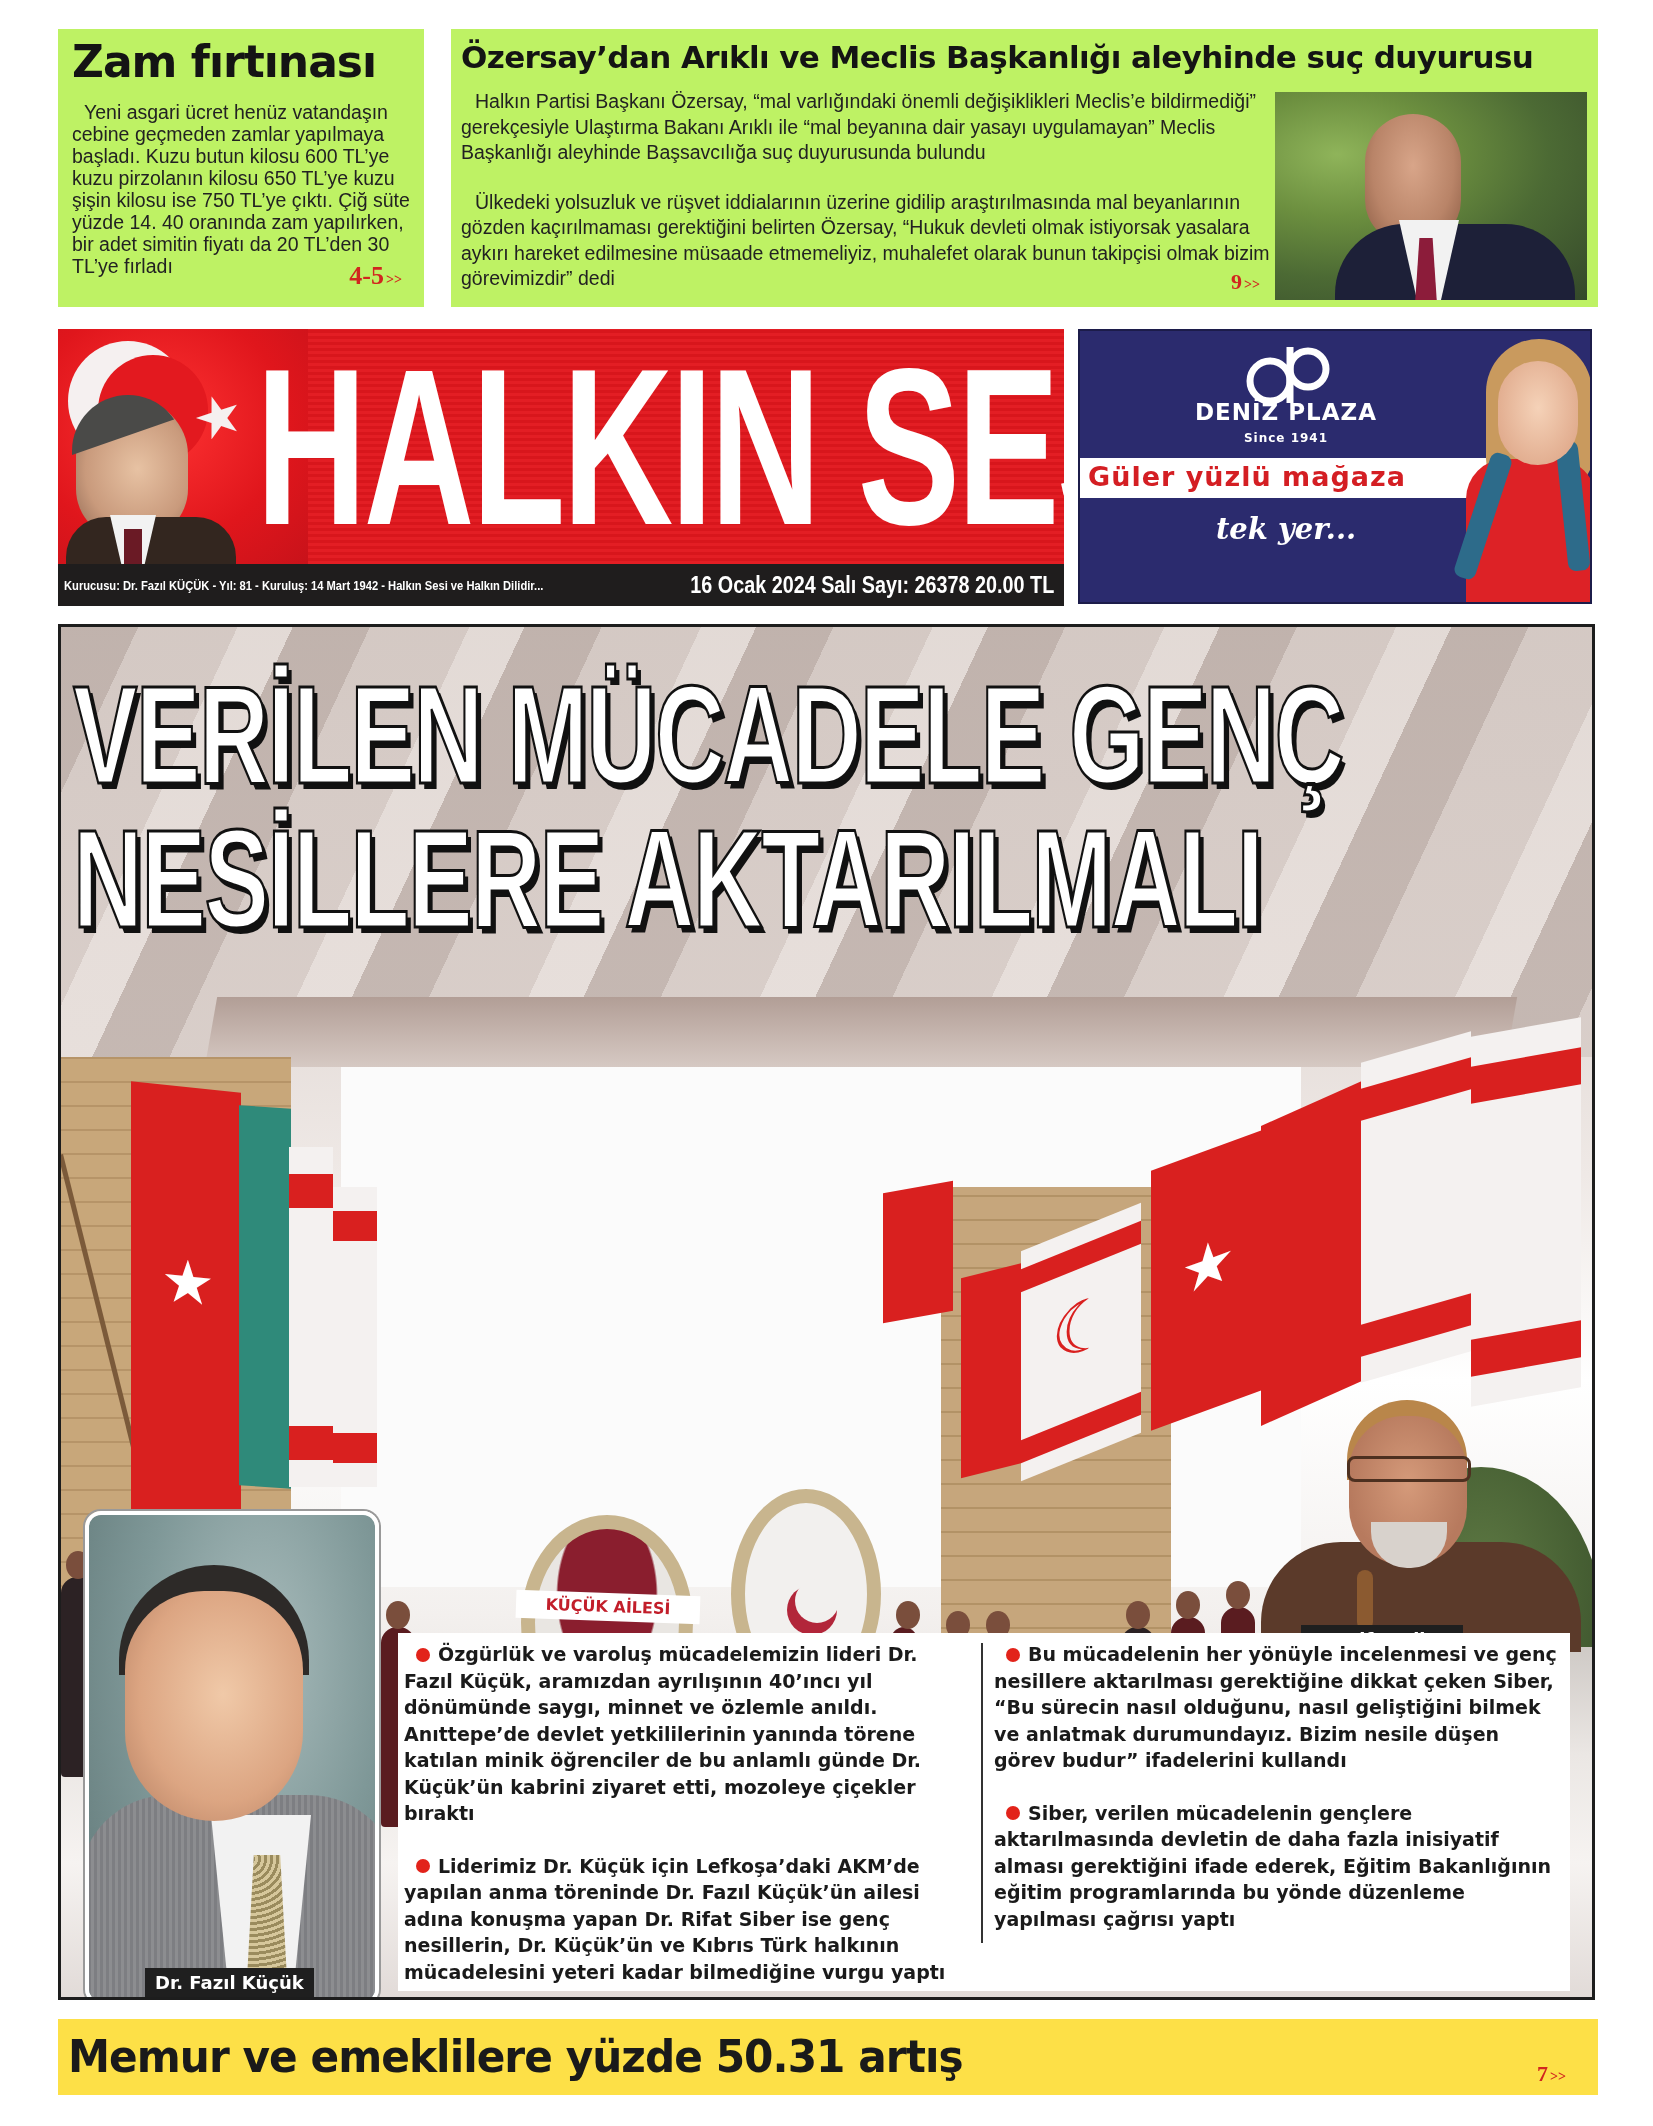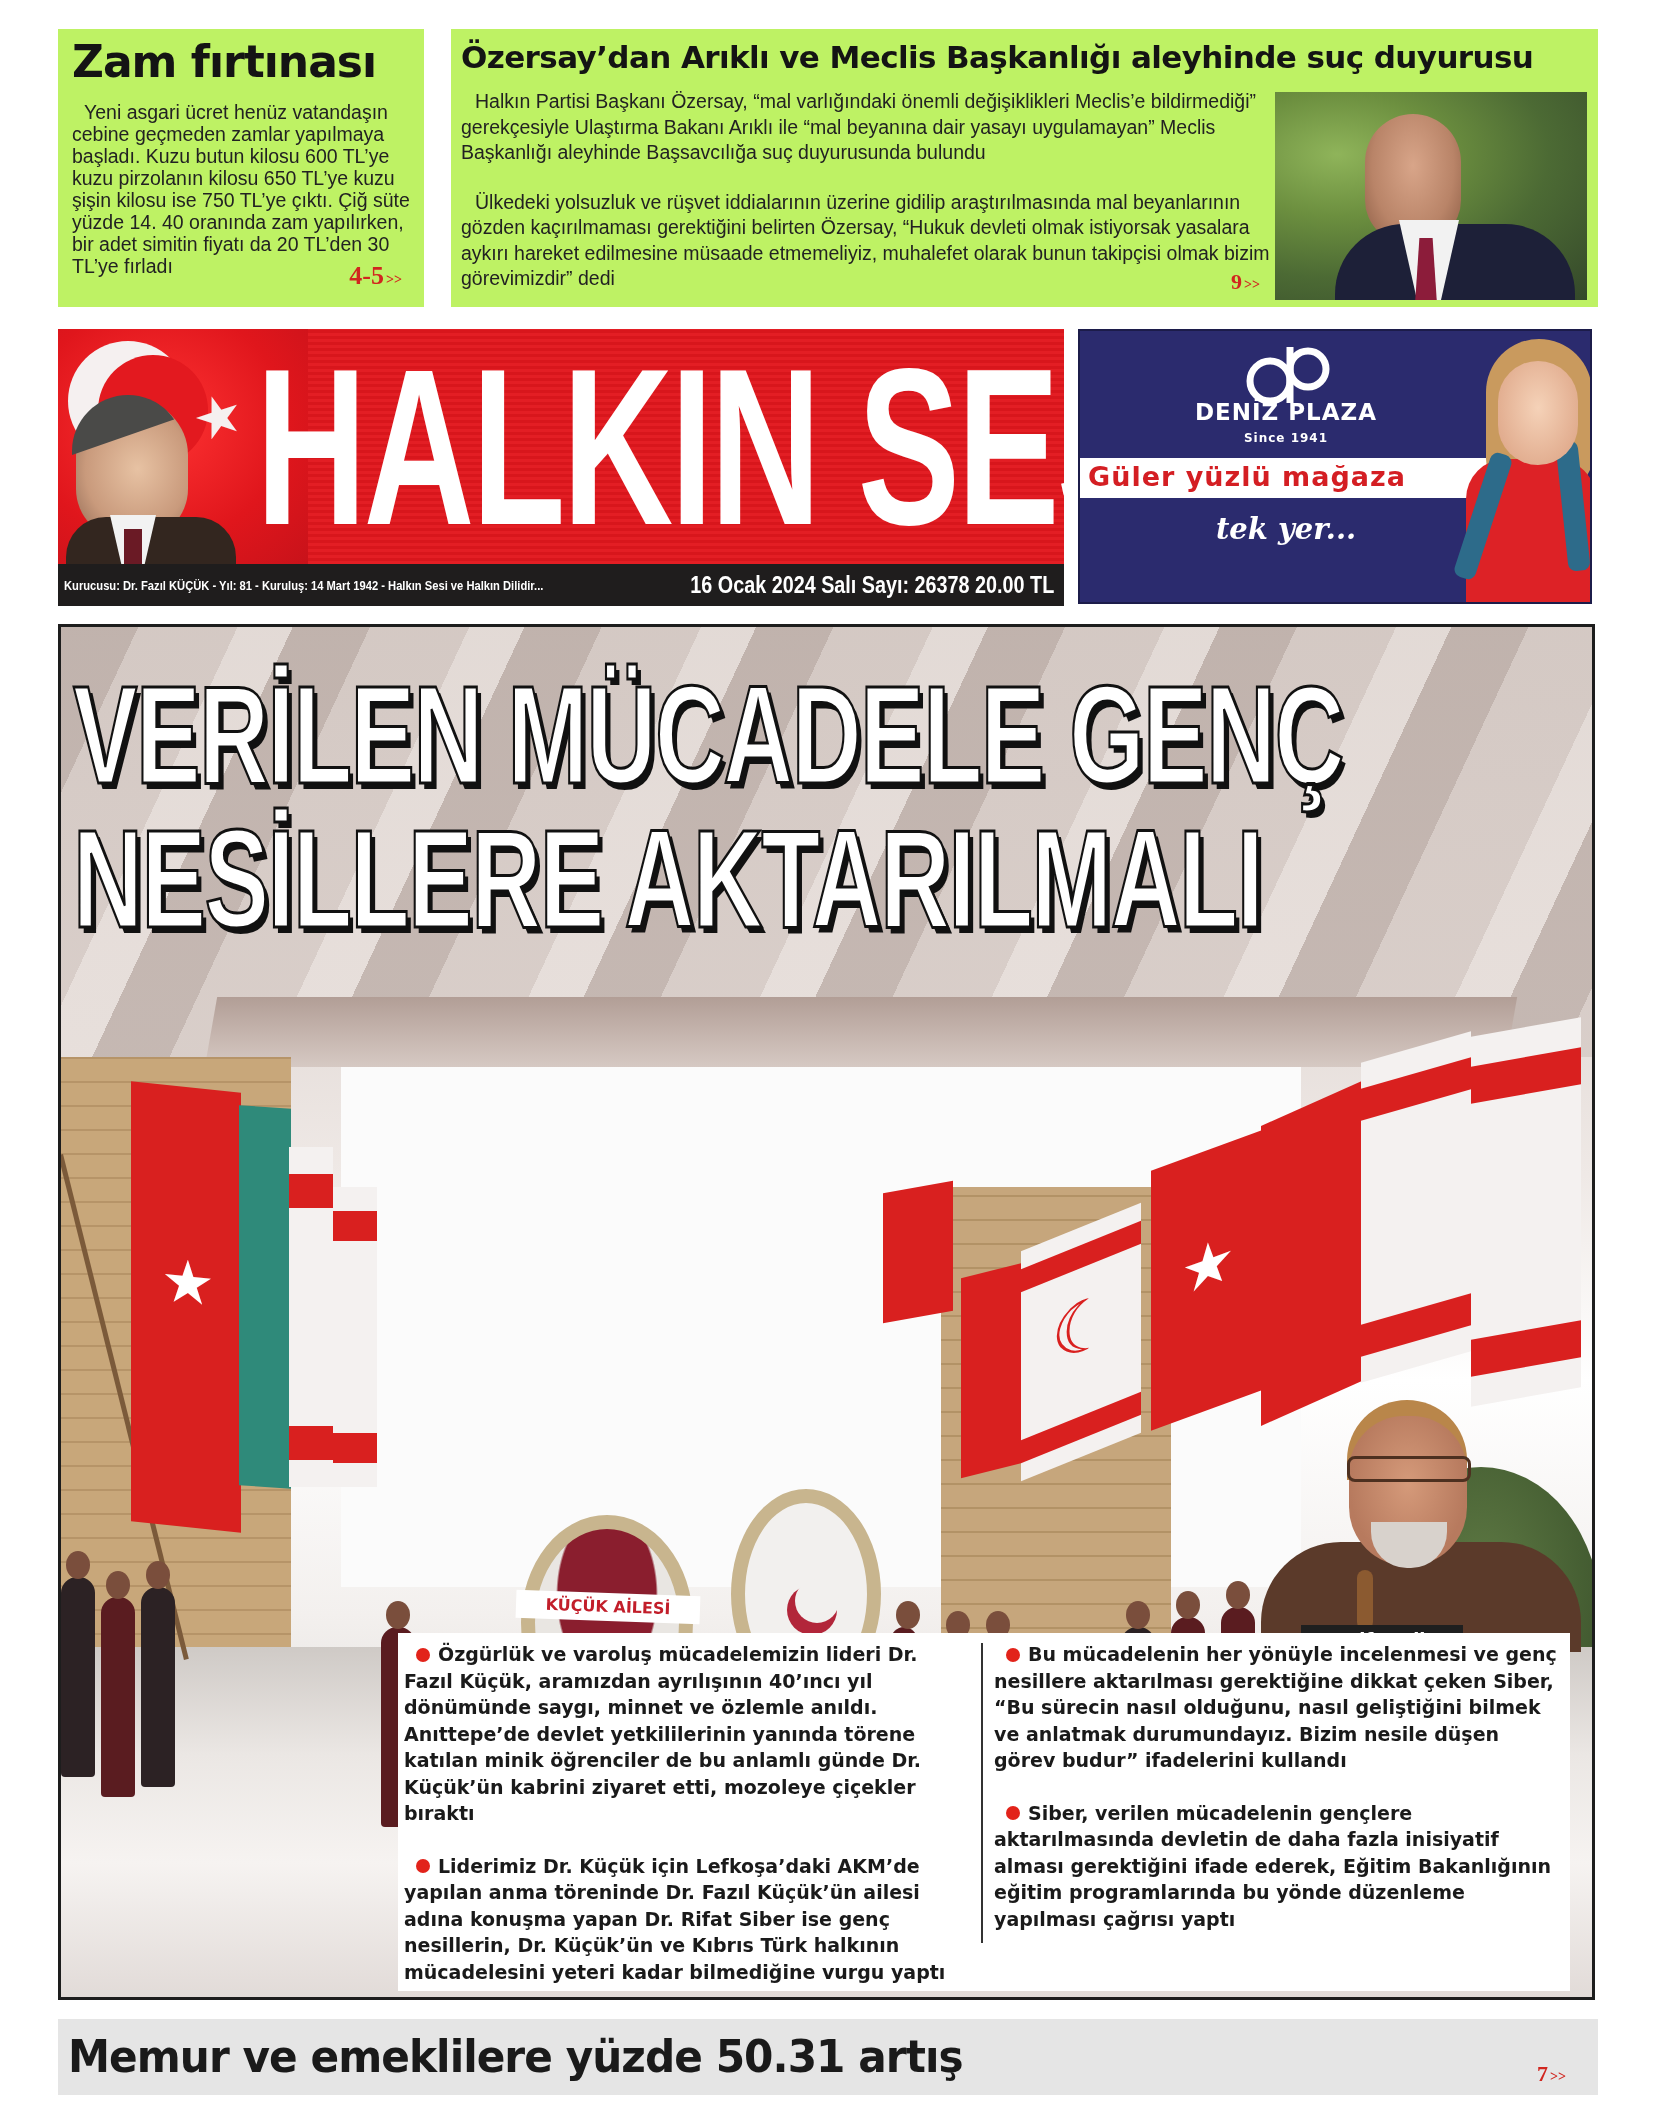--- a/index.html
+++ b/index.html
@@ -129,21 +129,21 @@
   
   .story-box { position: absolute; left: 337px; top: 1006px; width: 1172px; height: 358px; background: #fff; }
   .story-col { position: absolute; top: 8px; font-family: "DejaVu Sans", sans-serif; font-weight: bold; font-size: 19px; line-height: 26.5px; color: #1a1a1a; }
   .story-col p + p { margin-top: 26px; }
   .story-col-left { left: 6px; width: 560px; }
   .story-col-right { left: 596px; width: 570px; }
   .col-divider { position: absolute; left: 583px; top: 10px; width: 2px; height: 300px; background: #333; }
   .bullet { display: inline-block; width: 14px; height: 14px; border-radius: 50%; background: #e2231a; margin: 0 8px 2px 12px; vertical-align: middle; }
 
   
-  .bottom-teaser { position: absolute; left: 58px; top: 2019px; width: 1540px; height: 76px; background: #e5e5e5; }
+  .bottom-teaser { position: absolute; left: 58px; top: 2019px; width: 1540px; height: 76px; background: #fde047; }
   .bottom-teaser h2 { position: absolute; left: 10px; top: 6px; font-family: "DejaVu Sans", sans-serif; font-weight: bold; font-size: 44px; letter-spacing: -1px; line-height: 64px; white-space: nowrap; transform: scaleX(0.96); transform-origin: left center; }
   .bottom-teaser .text { position: absolute; left: 950px; top: 12px; width: 560px; font-family: "Liberation Sans", sans-serif; font-size: 19.5px; line-height: 26px; color: #222; }
   .bottom-teaser .page-ref { position: absolute; right: 32px; bottom: 8px; font-size: 22px; }
 </style>
 </head>
 <body>
 
 <section class="teaser teaser-left">
   <h2>Zam fırtınası</h2>
   <p>Yeni asgari ücret henüz vatandaşın cebine geçmeden zamlar yapılmaya başladı. Kuzu butun kilosu 600 TL’ye kuzu pirzolanın kilosu 650 TL’ye kuzu şişin kilosu ise 750 TL’ye çıktı. Çiğ süte yüzde 14. 40 oranında zam yapılırken, bir adet simitin fiyatı da 20 TL’den 30 TL’ye fırladı</p>
@@ -271,20 +271,28 @@
   <div class="portrait-siber">
     <div class="suit"></div>
     <div class="hair"></div>
     <div class="face"></div>
     <div class="glasses"></div>
     <div class="beard"></div>
     <div class="mic"></div>
   </div>
   <div class="caption caption-siber">Dr. Rifat Siber</div>
 
+  <div class="portrait-kucuk">
+    <div class="suit"></div>
+    <div class="shirt"></div>
+    <div class="tie"></div>
+    <div class="hair"></div>
+    <div class="face"></div>
+    <div class="caption caption-kucuk">Dr. Fazıl Küçük</div>
+  </div>
 
   <div class="story-box">
     <div class="story-col story-col-left">
       <p><span class="bullet"></span><span>Özgürlük ve varoluş mücadelemizin lideri Dr. Fazıl Küçük, aramızdan ayrılışının 40’ıncı yıl dönümünde saygı, minnet ve özlemle anıldı. Anıttepe’de devlet yetkililerinin yanında törene katılan minik öğrenciler de bu anlamlı günde Dr. Küçük’ün kabrini ziyaret etti, mozoleye çiçekler bıraktı</span></p>
       <p><span class="bullet"></span><span>Liderimiz Dr. Küçük için Lefkoşa’daki AKM’de yapılan anma töreninde Dr. Fazıl Küçük’ün ailesi adına konuşma yapan Dr. Rifat Siber ise genç nesillerin, Dr. Küçük’ün ve Kıbrıs Türk halkının mücadelesini yeteri kadar bilmediğine vurgu yaptı</span></p>
     </div>
     <div class="col-divider"></div>
     <div class="story-col story-col-right">
       <p><span class="bullet"></span><span>Bu mücadelenin her yönüyle incelenmesi ve genç nesillere aktarılması gerektiğine dikkat çeken Siber, “Bu sürecin nasıl olduğunu, nasıl geliştiğini bilmek ve anlatmak durumundayız. Bizim nesile düşen görev budur” ifadelerini kullandı</span></p>
       <p><span class="bullet"></span><span>Siber, verilen mücadelenin gençlere aktarılmasında devletin de daha fazla inisiyatif alması gerektiğini ifade ederek, Eğitim Bakanlığının eğitim programlarında bu yönde düzenleme yapılması çağrısı yaptı</span></p>

